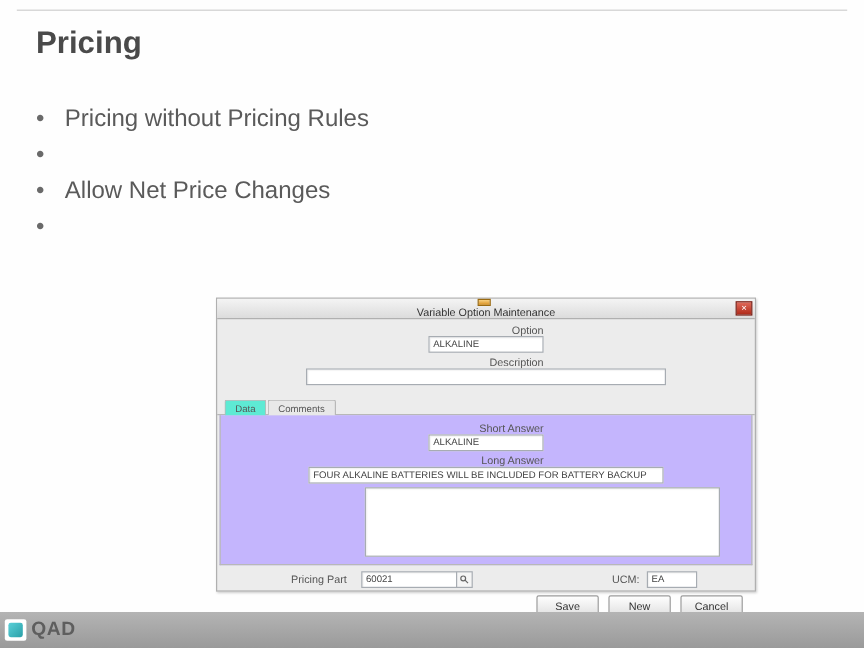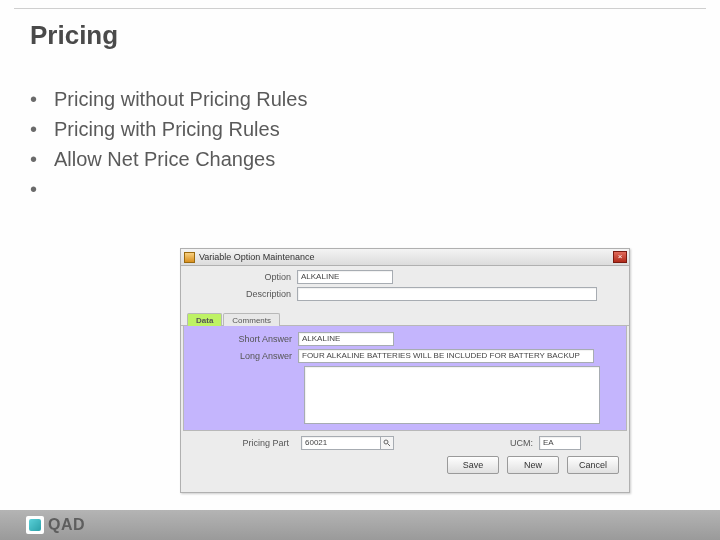--- a/index.html
+++ b/index.html
@@ -48,37 +48,38 @@
     font-size: 9px;
     color: #333;
   }
   .titlebar {
     height: 17px;
     background: linear-gradient(#f4f4f4, #dcdcdc);
     border-bottom: 1px solid #b0b0b0;
     display: flex; align-items: center;
     padding: 0 3px;
     position: relative;
+    flex-direction: column;
   }
   .titlebar .appicon {
     width: 11px; height: 11px;
     background: linear-gradient(#f8d080,#d89020);
     border: 1px solid #9a6a10;
     margin-right: 4px;
   }
   .titlebar .caption { font-size: 9px; color: #333; }
   .titlebar .close {
     position: absolute; right: 2px; top: 2px;
     width: 14px; height: 12px;
     background: linear-gradient(#e06a5a,#b02a1a);
     border: 1px solid #7a1a10;
     color: #fff; font-size: 8px; line-height: 10px; text-align: center;
   }
   .form-area { padding: 4px 8px 2px 8px; }
-  .frow { display: flex; align-items: center; margin-bottom: 3px; }
+  .frow { display: flex; align-items: center; margin-bottom: 3px; flex-direction: column; }
   .lbl { width: 108px; text-align: right; padding-right: 6px; font-size: 9px; color: #555; }
   .field {
     height: 14px; background: #fff;
     border: 1px solid #a7acb2;
     box-shadow: inset 1px 1px 1px rgba(0,0,0,0.06);
     font-size: 8px; line-height: 12px; padding: 0 3px; color: #444;
   }
   .f-option { width: 96px; }
   .f-desc { width: 300px; }
   .tabs {
@@ -90,21 +91,21 @@
   }
   .tab {
     padding: 2px 8px 1px 8px;
     background: #e8e8e8;
     border: 1px solid #b8b8b8;
     border-bottom: none;
     border-top-left-radius: 2px; border-top-right-radius: 2px;
     color: #555;
     position: relative; top: 1px;
   }
-  .tab.active { background: #bef264; font-weight: bold; }
+  .tab.active { background: #5eead4; font-weight: normal; }
   .tabpanel {
     background: #c4b5fd;
     border: 1px solid #b8b8b8; border-top: none;
     margin: 0 2px; padding: 6px;
   }
   .f-short { width: 96px; }
   .f-long { width: 296px; height: 14px; }
   .textarea-mock {
     margin-left: 114px; margin-top: 2px;
     width: 296px; height: 58px;
@@ -148,21 +149,21 @@
     font-size: 9px; color: #333;
     display: flex; align-items: center; justify-content: center;
   }
   
   .footer {
     position: absolute;
     left: 0; right: 0; bottom: 0;
     height: 30px;
     background: linear-gradient(#b4b4b4,#9a9a9a);
     display: flex; align-items: center;
-    padding-left: 26px;
+    padding-left: 4px;
     gap: 4px;
   }
   .qad-logo-mark {
     width: 18px; height: 18px;
     background: #ffffff;
     border-radius: 2px;
     position: relative;
   }
   .qad-logo-mark::after {
     content: "";
@@ -185,21 +186,20 @@
 
   <div class="title">Pricing</div>
 
   <div class="bullets">
     <div class="row">
       <span class="dot">•</span>
       <span class="txt">Pricing without Pricing Rules</span>
     </div>
     <div class="row">
       <span class="dot">•</span>
-      <span class="txt">Pricing with Pricing Rules</span>
     </div>
     <div class="row">
       <span class="dot">•</span>
       <span class="txt">Allow Net Price Changes</span>
     </div>
     <div class="row">
       <span class="dot">•</span>
     </div>
   </div>
 

